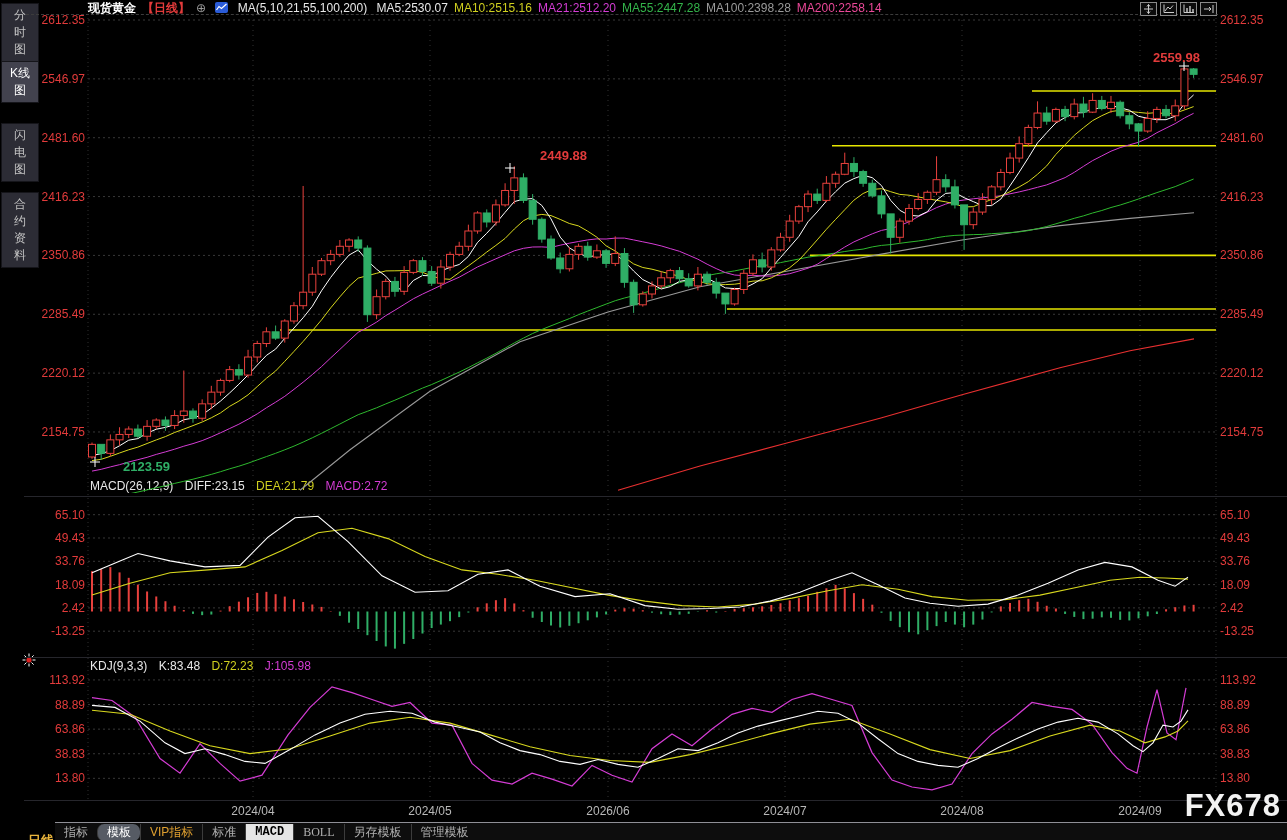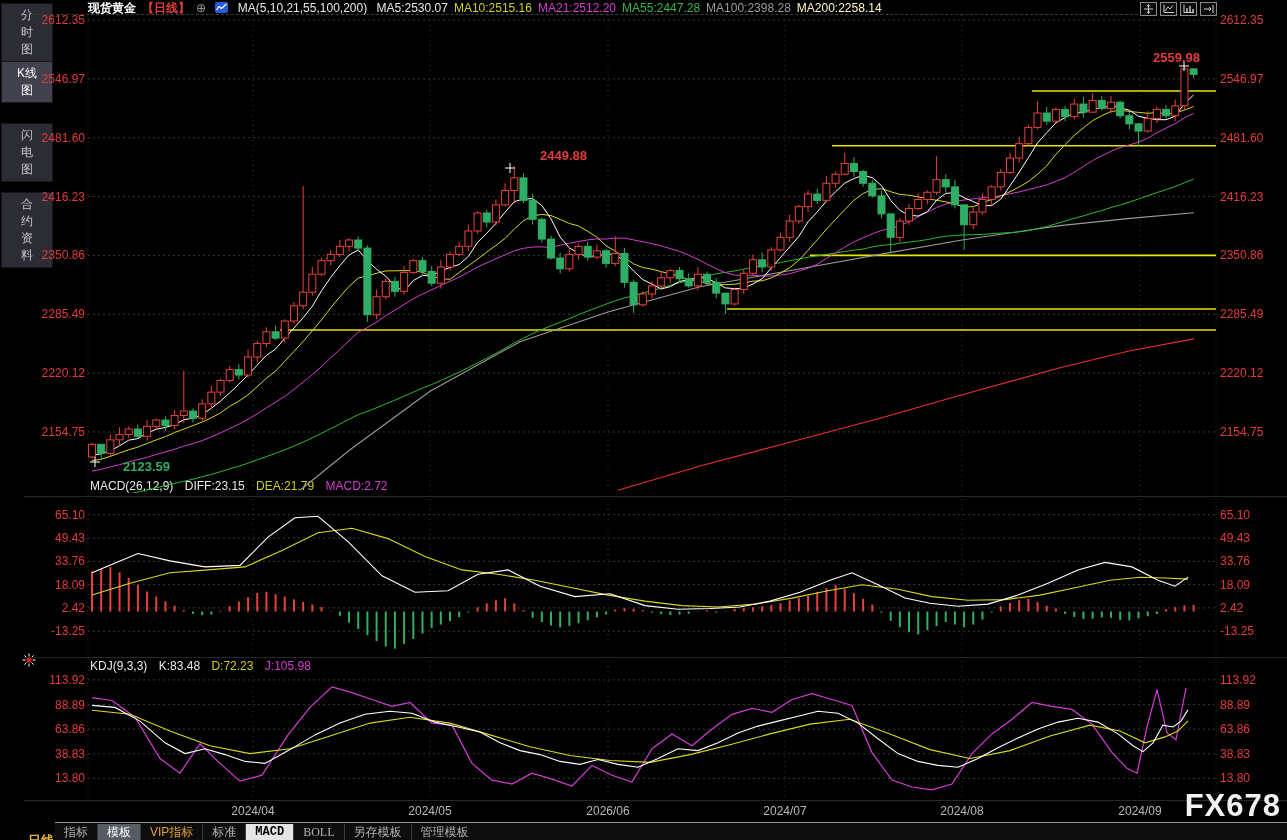--- a/index.html
+++ b/index.html
@@ -3,21 +3,21 @@
 <meta charset="utf-8">
 <style>
   html,body{margin:0;padding:0;background:#000;}
   #app{position:relative;width:1287px;height:840px;background:#000;overflow:hidden;
        font-family:"Liberation Sans","DejaVu Sans",sans-serif;font-size:12px;color:#ccc;}
   .abs{position:absolute;}
   
   #sidebar{left:0;top:0;width:24px;height:840px;background:#000;}
   .side-item{position:absolute;left:1px;width:22px;background:#2c2c35;color:#c4c4c4;
              text-align:center;word-break:break-all;line-height:17px;font-size:12px;
-             border:1px solid #15151a;padding:3px 14px;cursor:pointer;}
+             border:1px solid #15151a;padding:3px 7px;cursor:pointer;}
   .side-item.active{background:#42424e;color:#fff;}
   
   #header{left:88px;top:0px;height:15px;white-space:nowrap;font-size:12px;}
   #header span{margin-right:6px;}
   .t-symbol{color:#fff;font-weight:bold;}
   .t-period{color:#e23b3b;font-weight:bold;}
   .t-plus{color:#9a9a9a;}
   .t-ind{color:#e8e8e8;}
   #header-line{left:26px;top:14px;width:1192px;border-top:1px dashed #3c3c3c;height:0;}
   #tr-icons{right:70px;top:2px;display:flex;gap:3px;}
@@ -31,21 +31,21 @@
   .pane-h span{margin-right:8px;}
   .c-white{color:#e8e8e8;} .c-yel{color:#cfcf1f;} .c-mag{color:#d43cd4;}
   
   #period-lbl{left:28px;top:803px;color:#e8b43c;font-weight:bold;font-size:13px;margin-top:29px;}
   .datelbl{position:absolute;top:804px;width:64px;text-align:center;color:#b8b8b8;font-size:12px;}
   
   #tabbar{left:55px;top:822px;right:0;height:18px;display:flex;align-items:center;
           background:#0d0d0d;border-top:1px solid #8f8f96;width:1232px;}
   .tab{padding:1px 9px;color:#b0b0b0;cursor:pointer;border-left:1px solid #3c3c3c;line-height:15px;}
   .tab:first-child{border-left:none;}
-  .tab.selected-dark{background:#565b64;color:#fff;}
+  .tab.selected-dark{background:#565b64;color:#fff;border-radius:7px;}
   .tab.selected-light{background:#e5e5e5;color:#000;font-weight:bold;font-family:"Liberation Mono","DejaVu Sans Mono",monospace;}
   .tab.vip{color:#e0a030;}
   .tab.mono{font-family:Liberation Serif, serif;}
   #watermark{right:6px;top:788px;color:#f2f2f2;font-size:31px;font-weight:bold;letter-spacing:1px;}
   .sep{position:absolute;left:24px;width:1263px;border-top:1px solid #26262c;height:0;}
   svg text{font-family:"Liberation Sans","DejaVu Sans",sans-serif;}
 </style>
 </head>
 <body>
 
@@ -58,21 +58,21 @@
       <div class="side-item" style="top: 192px;">合约资料</div>
     </div>
 
   <div id="header" class="abs">
     <span class="t-symbol">现货黄金</span><span class="t-period">【日线】</span><span class="t-plus">⊕</span>
     <span><svg width="13" height="11" style="vertical-align:-1px">
           <rect x="0" y="0" width="13" height="11" rx="2" fill="#2a5bd7"></rect>
           <polyline points="1.5,8 4,4.5 6.5,6.5 11.5,2" stroke="#fff" stroke-width="1.2" fill="none"></polyline>
         </svg></span>
     <span class="t-ind">MA(5,10,21,55,100,200)</span>
-    <span id="ma-values"><span style="color: rgb(232, 232, 232);">MA5:2530.07</span><span style="color: rgb(207, 207, 31);">MA10:2515.16</span><span style="color: rgb(212, 60, 212);">MA21:2512.20</span><span style="color: rgb(51, 181, 74);">MA55:2447.28</span><span style="color: rgb(154, 154, 154);">MA100:2398.28</span><span style="color: #fef9c3;">MA200:2258.14</span></span>
+    <span id="ma-values"><span style="color: rgb(232, 232, 232);">MA5:2530.07</span><span style="color: rgb(207, 207, 31);">MA10:2515.16</span><span style="color: rgb(212, 60, 212);">MA21:2512.20</span><span style="color: rgb(51, 181, 74);">MA55:2447.28</span><span style="color: rgb(154, 154, 154);">MA100:2398.28</span><span style="color: #ec4899;">MA200:2258.14</span></span>
   </div>
   <div id="header-line" class="abs"></div>
 
   <div id="tr-icons" class="abs">
     <span class="tool-icon"><svg width="15" height="12">
           <path d="M7.5 1.5v9M3 6h9M7.5 1.5l-1.5 2M7.5 1.5l1.5 2M7.5 10.5l-1.5-2M7.5 10.5l1.5-2" stroke="#ccc" stroke-width="1" fill="none"></path>
         </svg></span>
     <span class="tool-icon"><svg width="15" height="12">
           <path d="M3 1.5v8h10" stroke="#ccc" stroke-width="1" fill="none"></path>
           <polyline points="4,8 7,4 9,6 12,2.5" stroke="#ccc" stroke-width="1" fill="none"></polyline>

